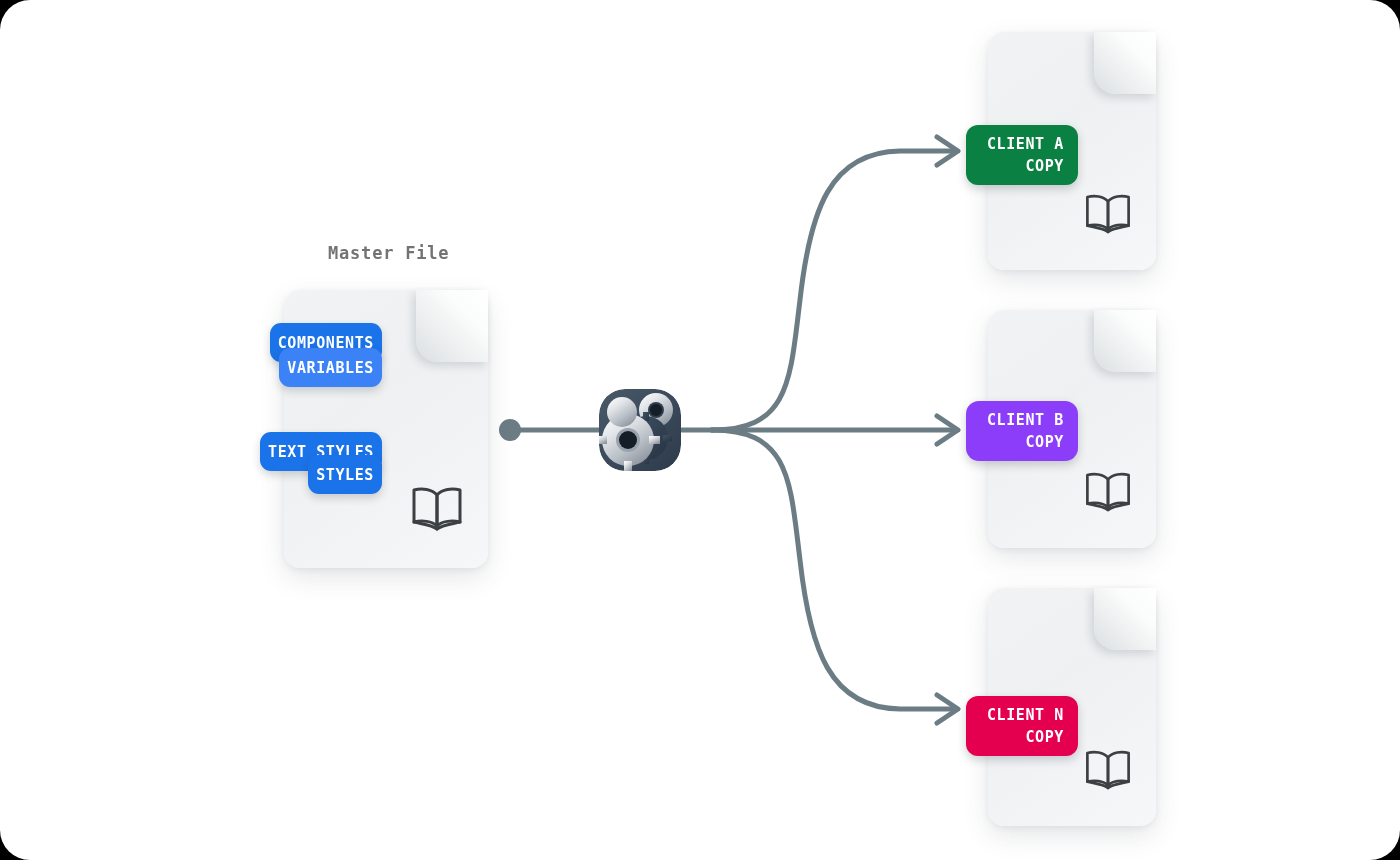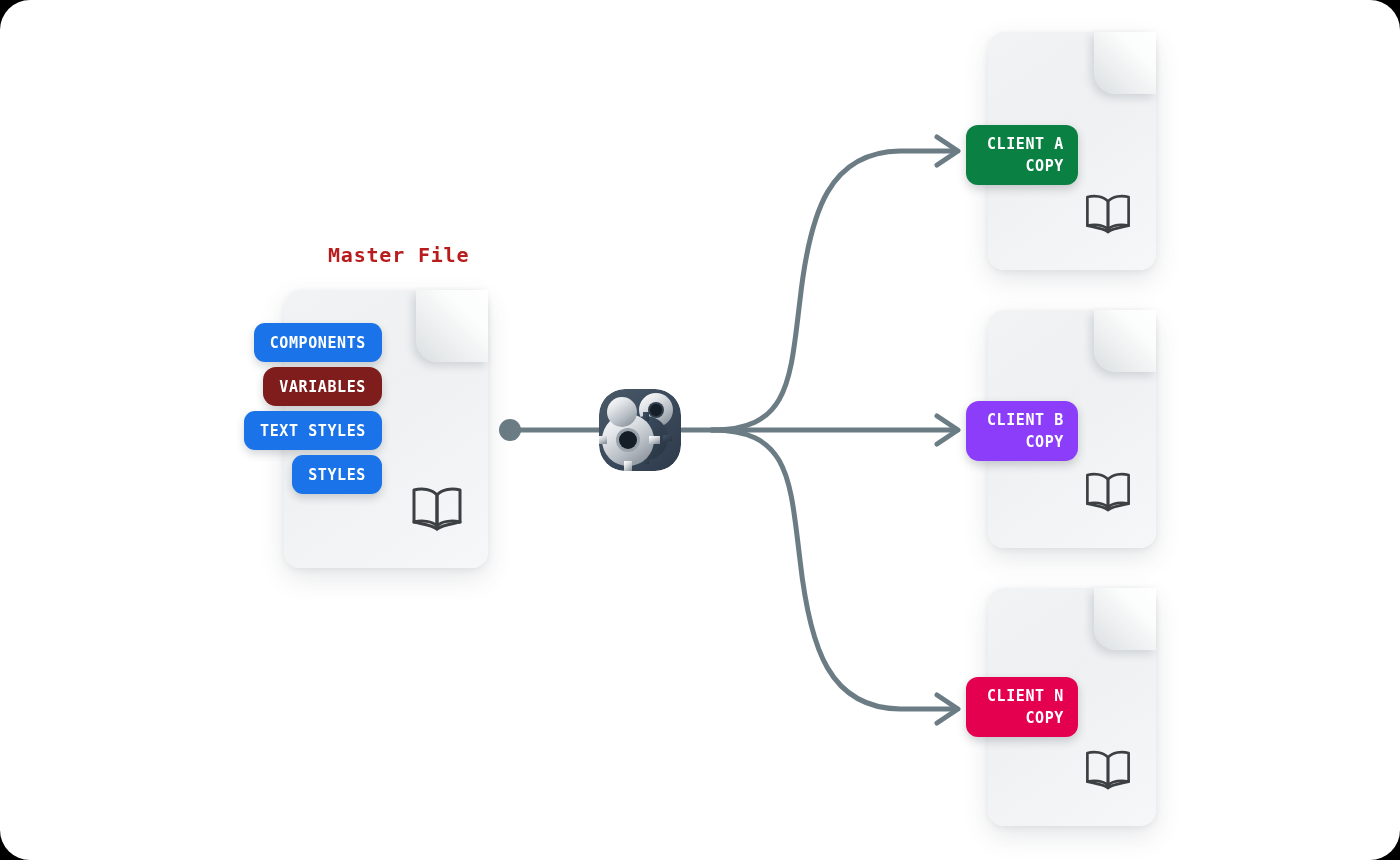--- a/index.html
+++ b/index.html
@@ -80,33 +80,33 @@
     display: flex;
     align-items: center;
     justify-content: center;
     height: 39px;
     color: #ffffff;
     font-family: "DejaVu Sans Mono", "Liberation Mono", monospace;
     font-size: 15px;
     font-weight: 700;
     letter-spacing: 0.6px;
     border-radius: 11px;
-    padding: 0 16px;
+    padding: 0 8px;
     box-sizing: border-box;
     box-shadow: 0 4px 9px rgba(40,48,60,0.20);
     white-space: nowrap;
   }
 
   
   .section-title {
     position: absolute;
     font-family: "DejaVu Sans Mono", "Liberation Mono", monospace;
-    font-size: 20px;
+    font-size: 17px;
     font-weight: 700;
-    color: #b91c1c;
+    color: #737373;
     letter-spacing: 0.8px;
     white-space: nowrap;
   }
 
   
   #gears-node {
     position: absolute;
     left: 596px;
     top: 386px;
     width: 88px;
@@ -151,24 +151,24 @@
       <path d="M29 10 C24 4, 14 3, 6 5 L6 37 C14 35, 24 36, 29 41 Z"></path>
       <path d="M29 10 C34 4, 44 3, 52 5 L52 37 C44 35, 34 36, 29 41 Z"></path>
       <path d="M6 37 C14 39, 24 40, 29 44"></path>
       <path d="M52 37 C44 39, 34 40, 29 44"></path>
     </svg>
   </div>
 
   <div class="pill" style="background:#1a73e8; top:323px; right:1018px;">
     <span>COMPONENTS</span>
   </div>
-  <div class="pill" style="background:#7f1d1d; top:367px; right:1018px;border-radius:13px;">
+  <div class="pill" style="background:#3b82f6; top:348px; right:1018px;">
     <span>VARIABLES</span>
   </div>
-  <div class="pill" style="background:#1a73e8; top:411px; right:1018px;">
+  <div class="pill" style="background:#1a73e8; top:432px; right:1018px;">
     <span>TEXT STYLES</span>
   </div>
   <div class="pill" style="background:#1a73e8; top:455px; right:1018px;">
     <span>STYLES</span>
   </div>
 
   <div id="gears-node">
     <svg width="88" height="88" viewBox="0 0 88 88" xmlns="http://www.w3.org/2000/svg">
       <defs>
         <linearGradient id="gplate" x1="0" y1="0" x2="1" y2="1">
@@ -268,18 +268,18 @@
 
   <div class="file-card" style="left:988px; top:588px; width:168px; height:238px;">
     <div class="curl-fold" style="width:62px; height:62px;"></div>
     <svg class="book-icon" style="left:94px; top:160px;" width="52" height="44" viewBox="0 0 58 48" fill="none" stroke="#3c4043" stroke-width="3" stroke-linecap="round" stroke-linejoin="round">
       <path d="M29 10 C24 4, 14 3, 6 5 L6 37 C14 35, 24 36, 29 41 Z"></path>
       <path d="M29 10 C34 4, 44 3, 52 5 L52 37 C44 35, 34 36, 29 41 Z"></path>
       <path d="M6 37 C14 39, 24 40, 29 44"></path>
       <path d="M52 37 C44 39, 34 40, 29 44"></path>
     </svg>
   </div>
-  <div class="badge" style="background:#e4004f; left:966px; top:677px; width:112px; height:60px;padding-left:35px;">
+  <div class="badge" style="background:#e4004f; left:966px; top:696px; width:112px; height:60px;padding-left:35px;">
     <span>CLIENT N</span>
     <span>COPY</span>
   </div>
 
 </div>
 
 </body></html>

